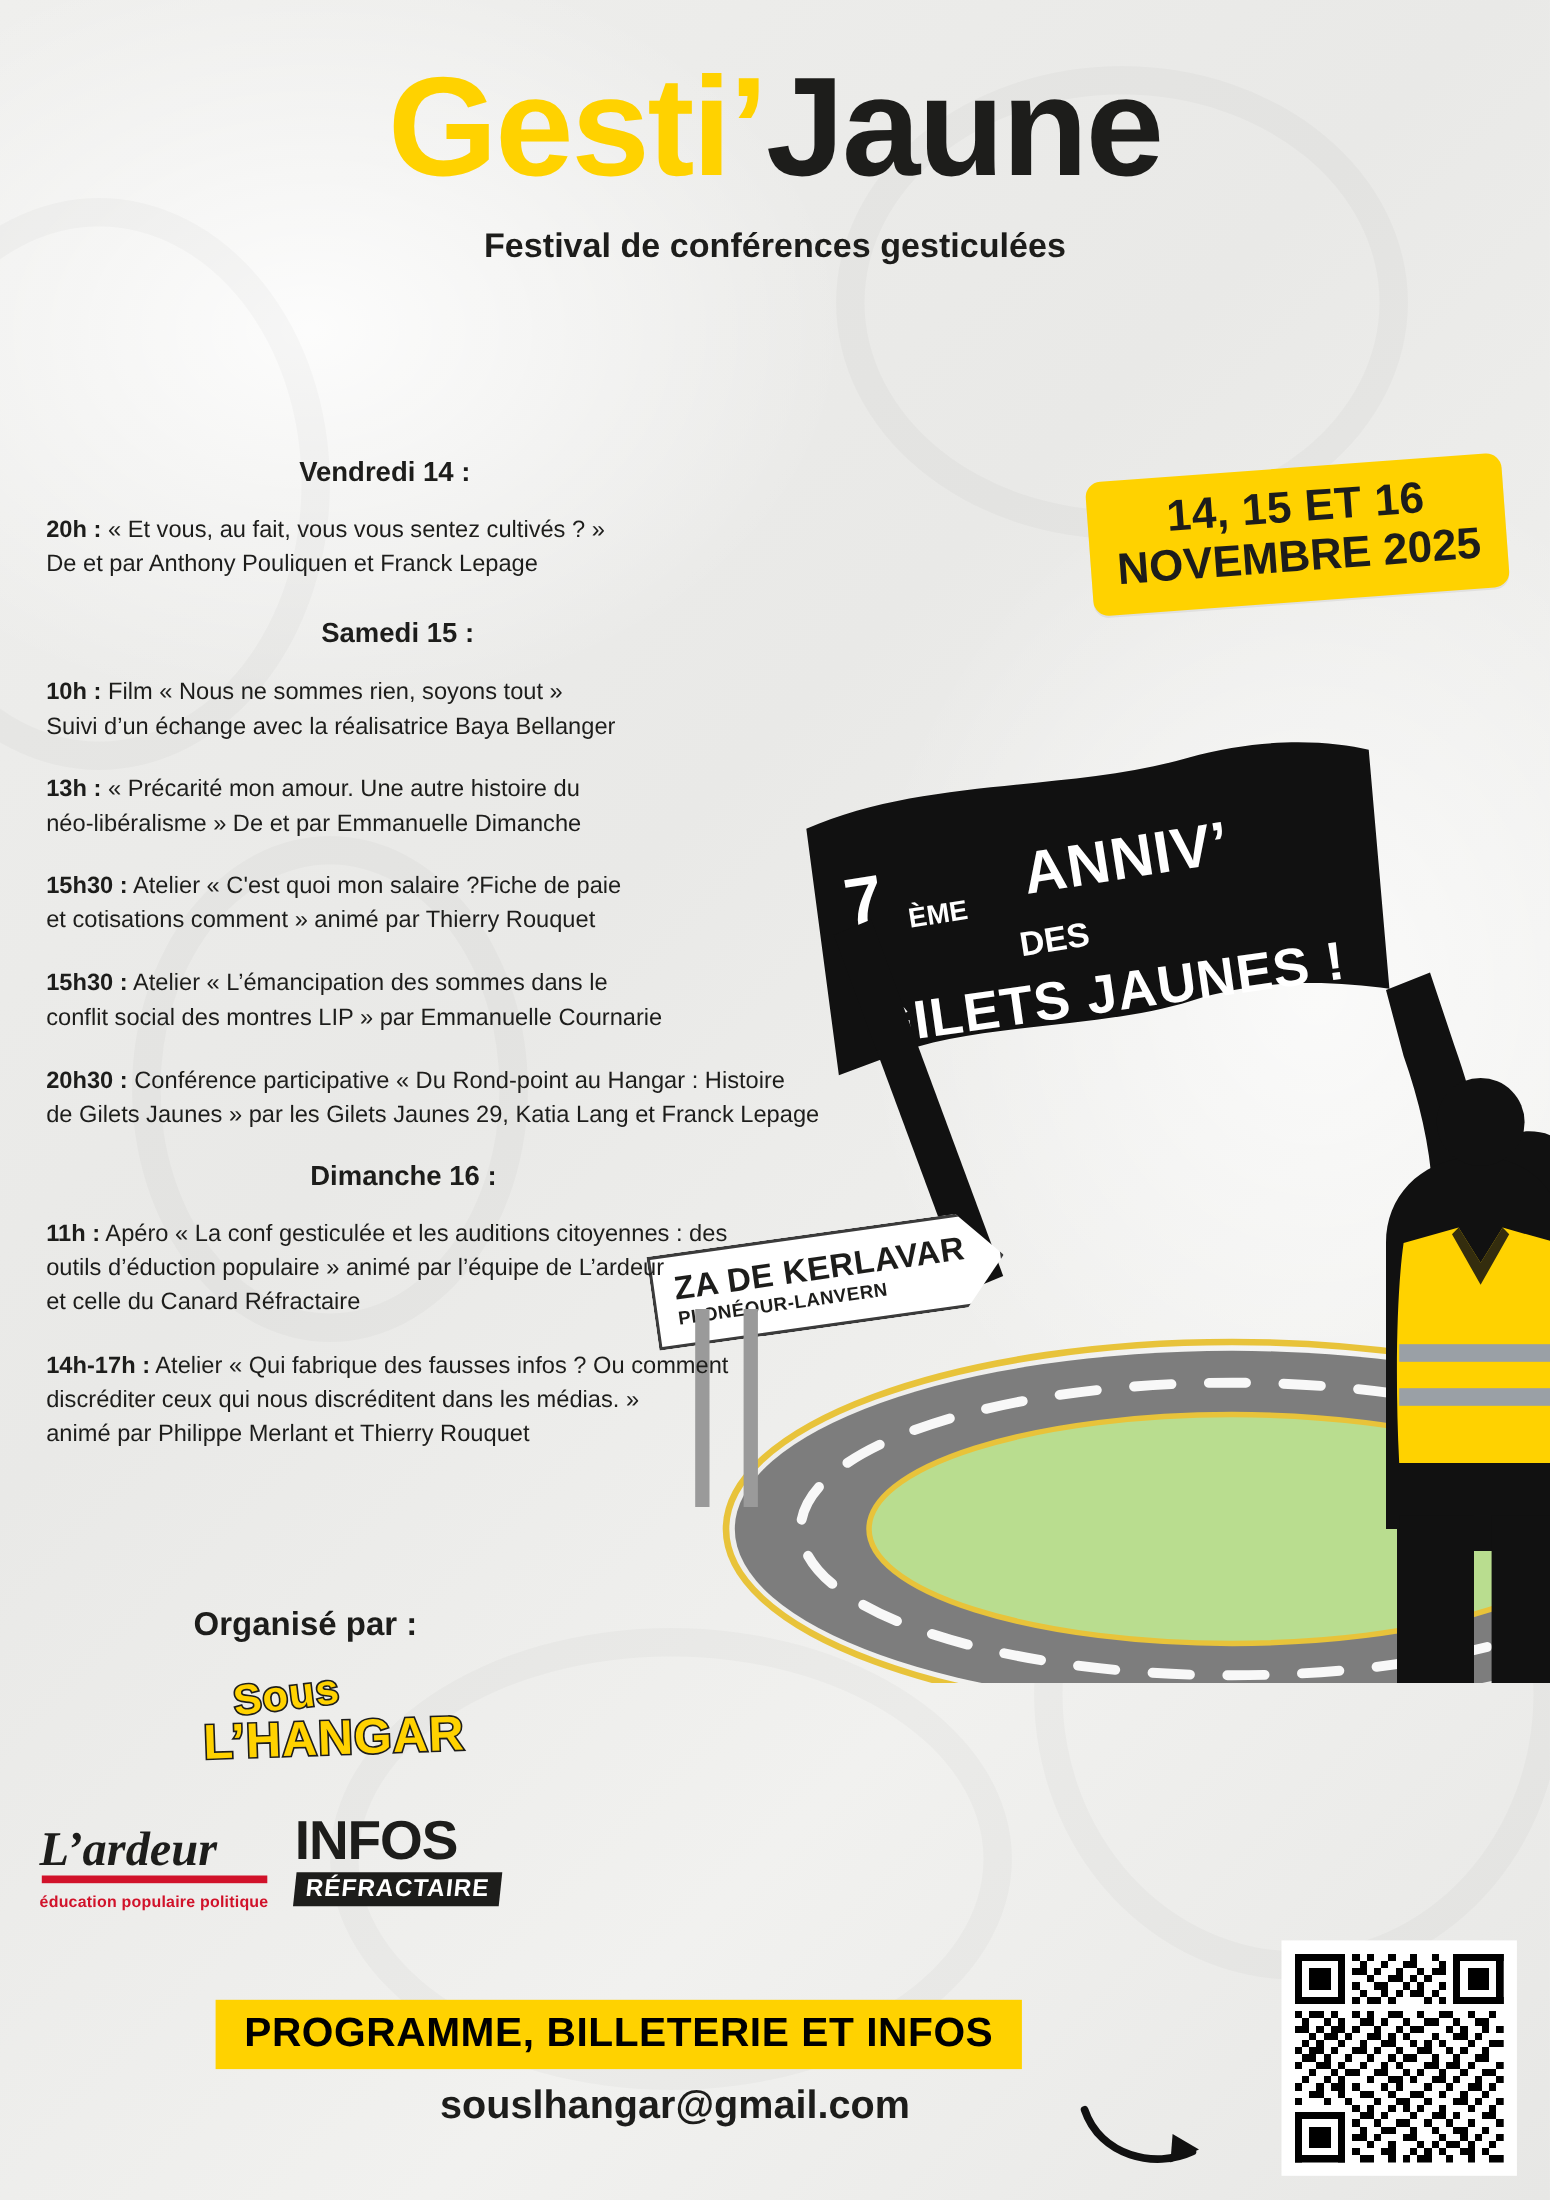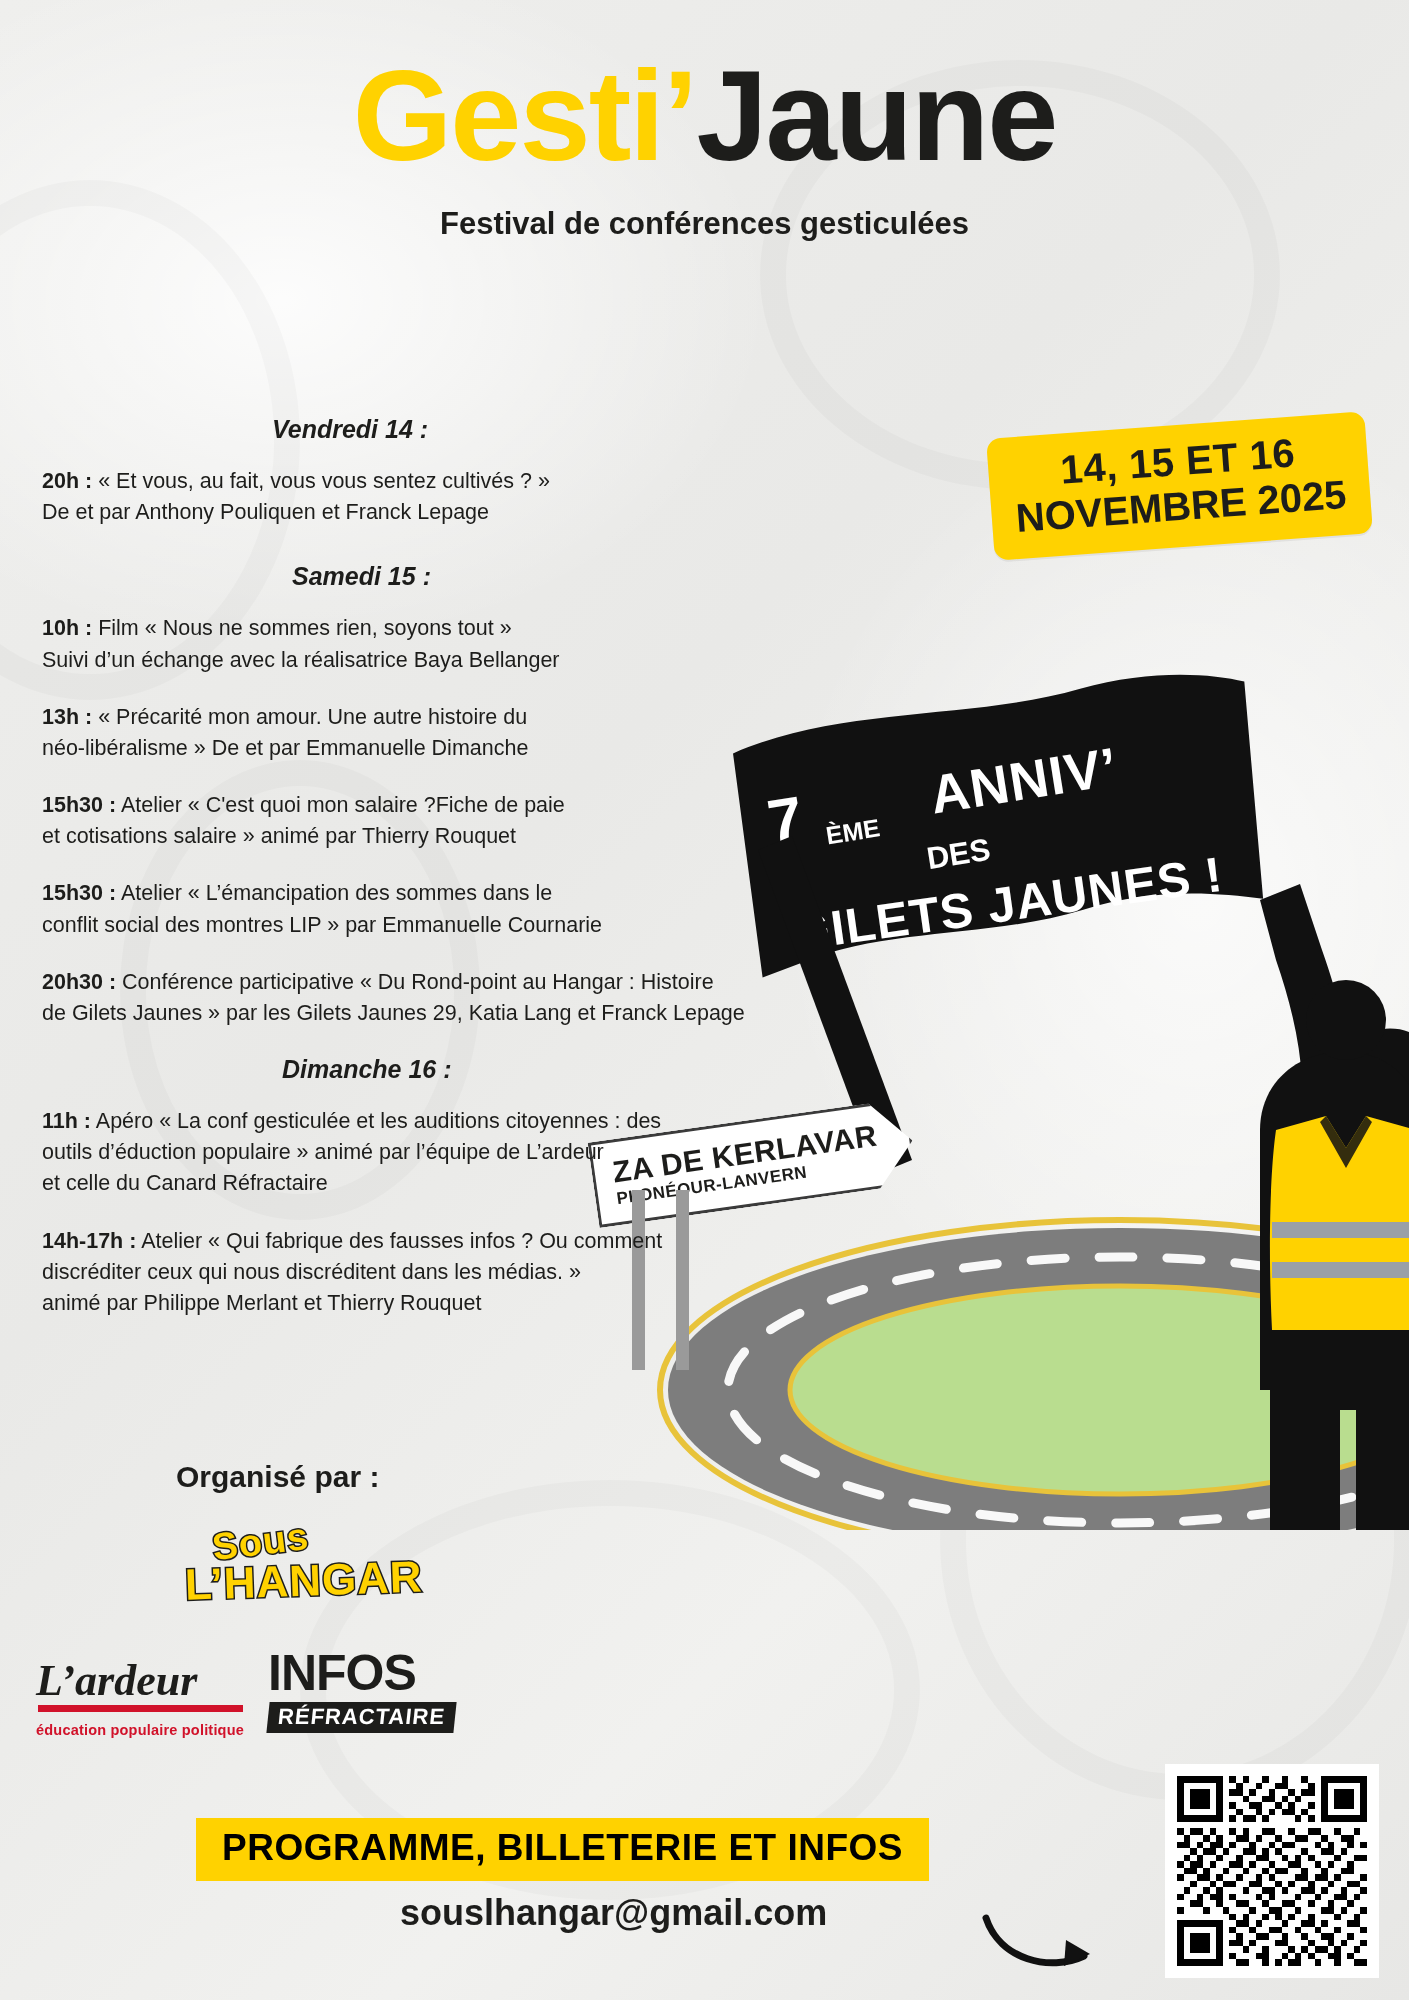--- a/index.html
+++ b/index.html
@@ -52,21 +52,20 @@
     position: absolute;
     left: 42px; top: 415px;
     width: 820px;
     color: #1d1d1b;
   }
   .day {
     font-size: 25px;
     font-weight: bold;
     margin: 0 0 22px 0;
     padding-left: 230px;
-    font-style: italic;
   }
   .day.d2 { padding-left: 250px; margin-top: 34px;}
   .day.d3 { padding-left: 240px; margin-top: 18px;}
   .entry {
     font-size: 21.5px;
     line-height: 1.45;
     margin-bottom: 26px;
   }
   .entry b { font-weight: bold; }
 
@@ -293,21 +292,21 @@
     <div class="entry">
       <b>10h :</b><span> Film « Nous ne sommes rien, soyons tout »</span><br>
       <span>Suivi d’un échange avec la réalisatrice Baya Bellanger</span>
     </div>
     <div class="entry">
       <b>13h :</b><span> « Précarité mon amour. Une autre histoire du</span><br>
       <span>néo-libéralisme » De et par Emmanuelle Dimanche</span>
     </div>
     <div class="entry">
       <b>15h30 :</b><span> Atelier « C'est quoi mon salaire ?Fiche de paie</span><br>
-      <span>et cotisations salaire » animé par Thierry Rouquet</span>
+      <span>et cotisations comment » animé par Thierry Rouquet</span>
     </div>
     <div class="entry">
       <b>15h30 :</b><span> Atelier « L’émancipation des sommes dans le</span><br>
       <span>conflit social des montres LIP » par Emmanuelle Cournarie</span>
     </div>
     <div class="entry">
       <b>20h30 :</b><span> Conférence participative « Du Rond-point au Hangar : Histoire</span><br>
       <span>de Gilets Jaunes » par les Gilets Jaunes 29, Katia Lang et Franck Lepage</span>
     </div>
 

